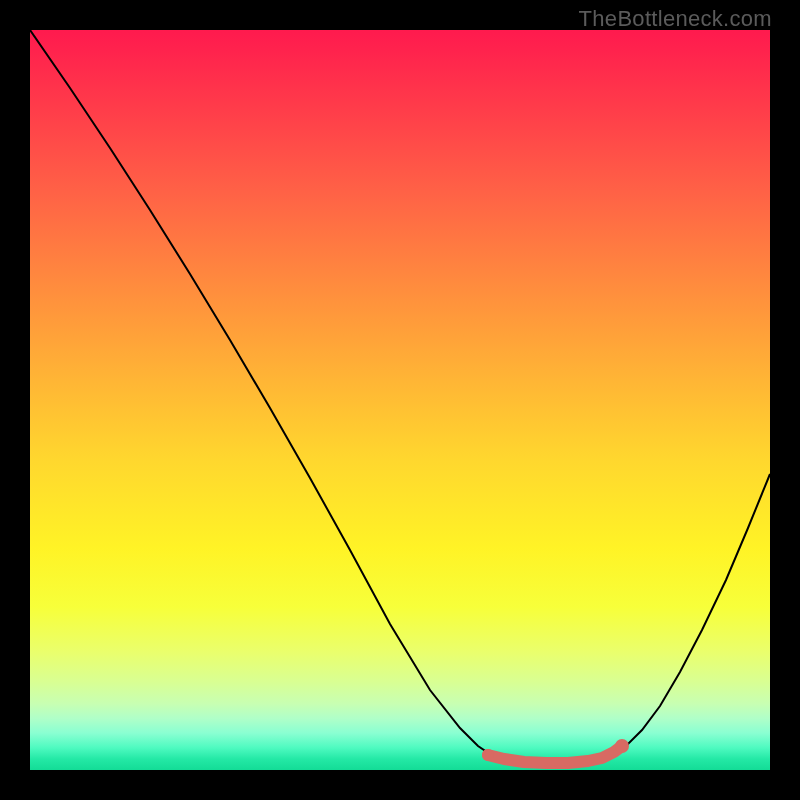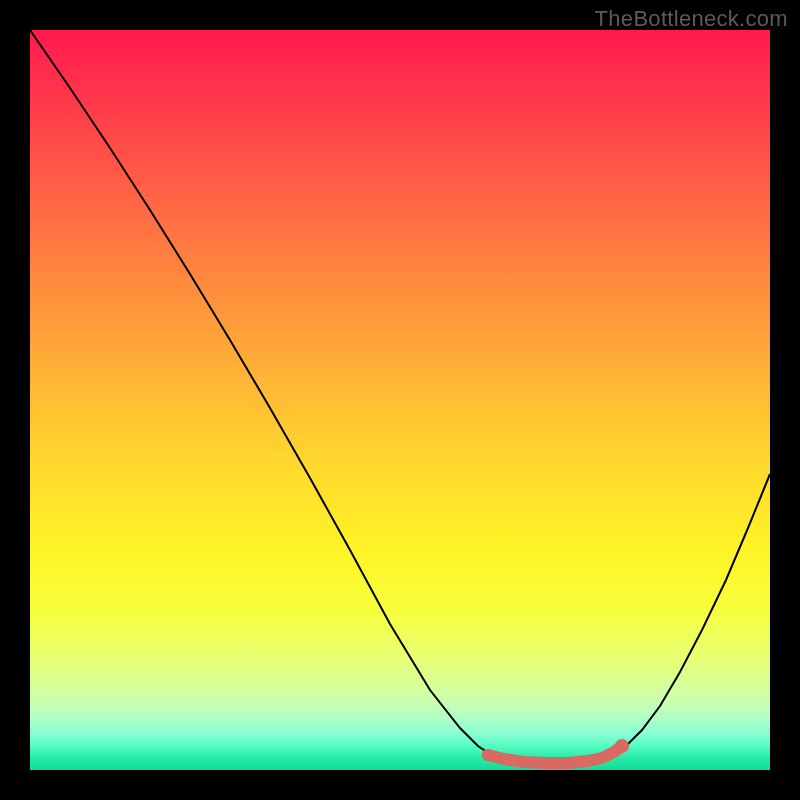--- a/index.html
+++ b/index.html
@@ -1,21 +1,21 @@
 <!DOCTYPE html>
 <html><head>
 <meta charset="utf-8">
 <style>
   * { margin: 0; padding: 0; box-sizing: border-box; }
   html, body { width: 800px; height: 800px; overflow: hidden; background: #000; }
   .container { position: relative; width: 800px; height: 800px; }
   .watermark {
     position: absolute;
     top: 6px;
-    right: 12px;
+    right: 28px;
     font-family: Arial, Helvetica, sans-serif;
     font-size: 22px;
     color: #5b5b5b;
     letter-spacing: 0.3px;
     z-index: 10;
   }
   .plot {
     position: absolute;
     left: 30px;
     top: 30px;

